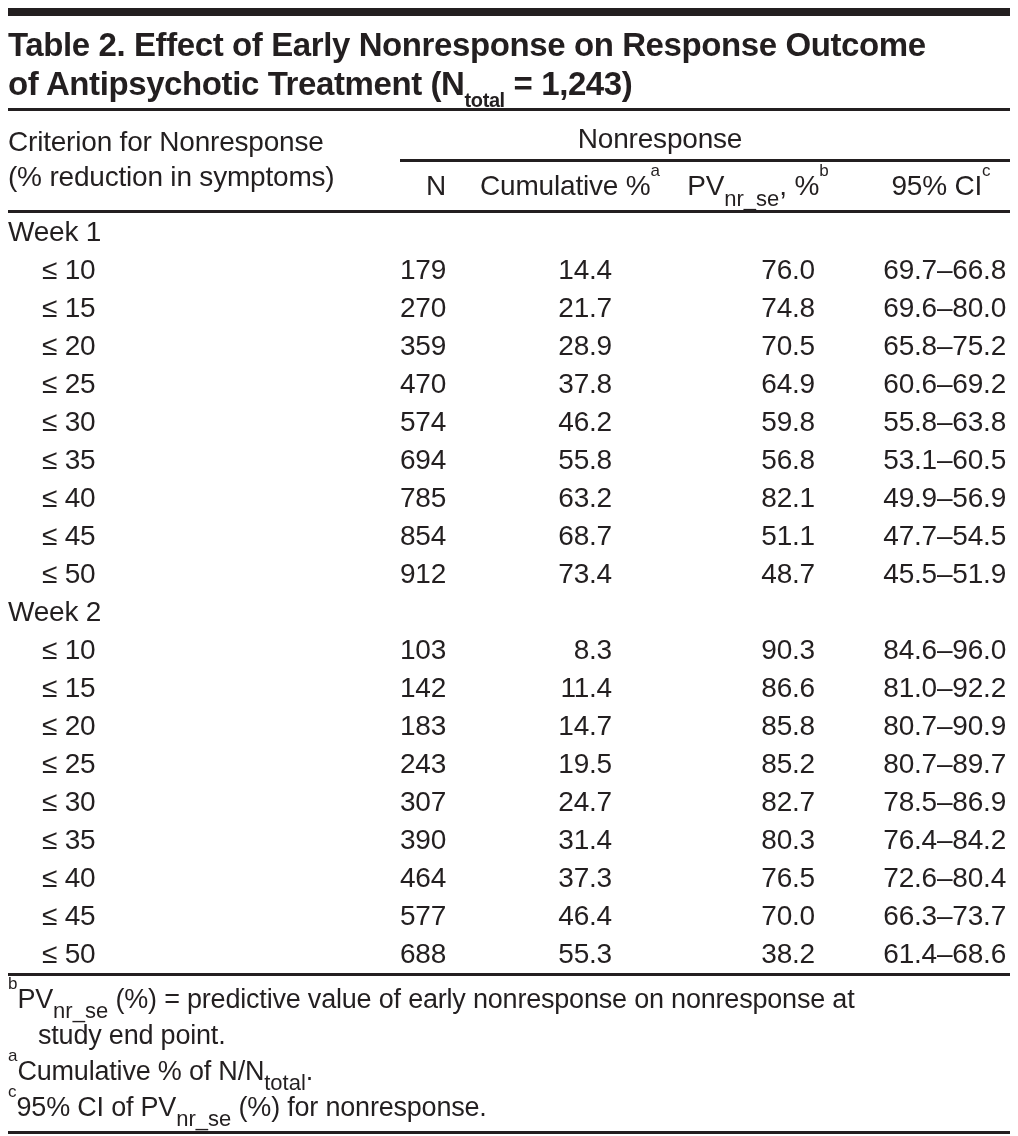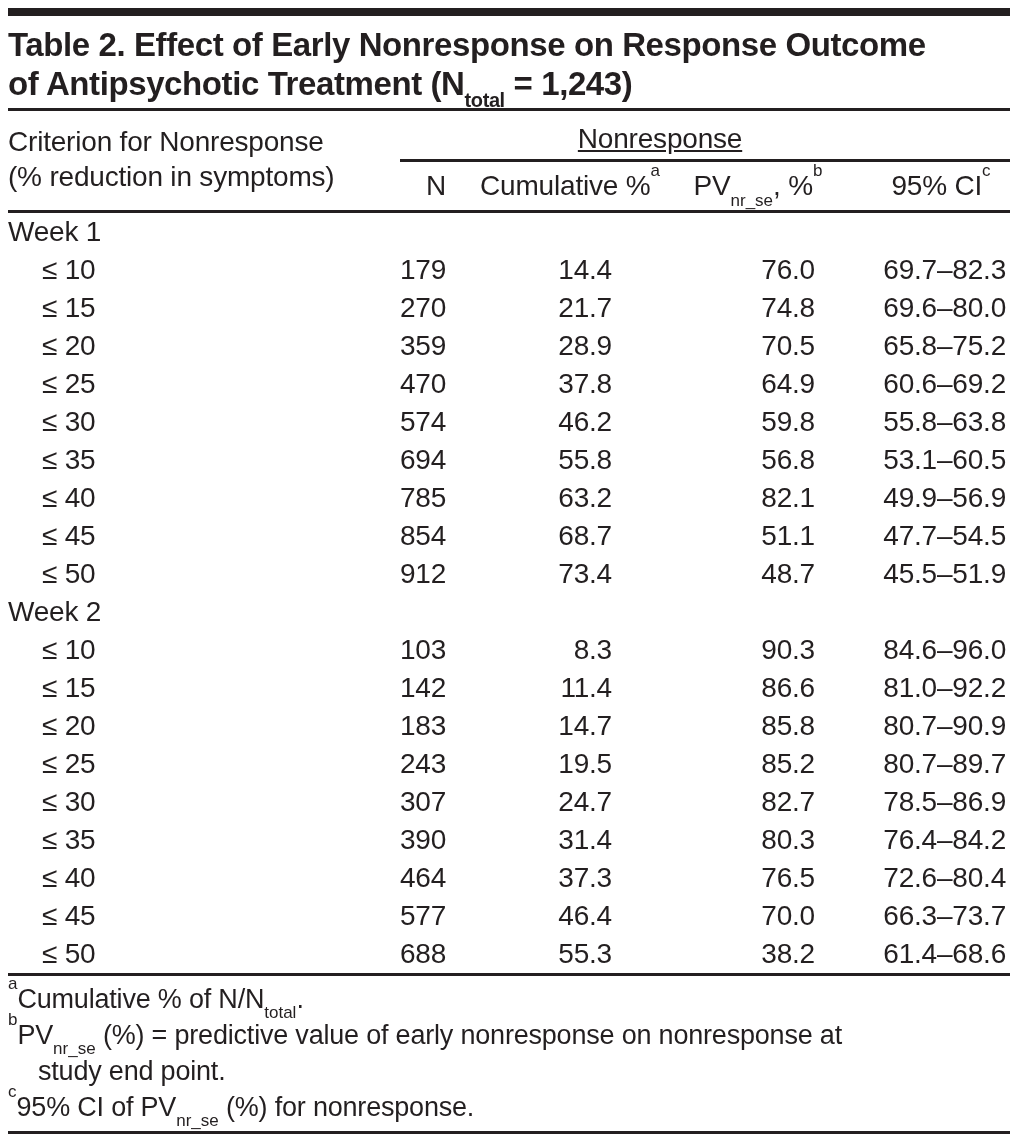--- a/index.html
+++ b/index.html
@@ -28,30 +28,29 @@
   col.c-pv   { width: 180px; }
   col.c-ci   { width: 162px; }
   th { font-weight: normal; }
   .crit-head {
     text-align: left; vertical-align: middle; line-height: 35px; padding: 4px 0 8px 0;
   }
   .group-head {
     text-align: center; vertical-align: bottom; height: 44px;
     padding: 0 90px 4px 0;
     border-bottom: 3px solid #231f20;
-    text-decoration: underline;
   }
   .sub-head-row th { height: 48px; vertical-align: middle; padding: 0; }
   thead tr.sub-head-row th, thead th.crit-head { border-bottom: 3px solid #231f20; }
   th.h-n { text-align: center; }
   th.h-cum { text-align: center; }
   th.h-pv { text-align: center; }
   th.h-ci { text-align: center; padding-left: 24px; }
   sup { font-size: 17px; line-height: 0; position: relative; top: -9px; letter-spacing: 0; }
-  sub.sm { font-size: 17px; line-height: 0; position: relative; top: 4px; letter-spacing: 0; }
+  sub.sm { font-size: 22px; line-height: 0; position: relative; top: 4px; letter-spacing: 0; }
   tbody td { height: 38px; padding: 0; vertical-align: middle; }
   tr.week-row td { text-align: left; }
   td.crit { text-align: left; padding-left: 34px; }
   td.num { text-align: right; }
   td.v-n   { text-align: left; }
   td.v-cum { padding-right: 56px; }
   td.v-pv  { padding-right: 33px; margin-top: 48px; }
   td.v-ci  { padding-right: 4px; }
   tbody tr.last-row td { border-bottom: 3px solid #231f20; }
   .footnotes { margin-top: 5px; font-size: 27px; line-height: 36px; }
@@ -90,21 +89,21 @@
     <tbody>
       <tr class="week-row">
           <td colspan="5">Week 1</td>
         </tr>
 
       <tr>
         <td class="crit">≤ 10</td>
         <td class="num v-n">179</td>
         <td class="num v-cum">14.4</td>
         <td class="num v-pv">76.0</td>
-        <td class="num v-ci">69.7–82.3</td>
+        <td class="num v-ci">69.7–66.8</td>
       </tr>
       <tr>
         <td class="crit">≤ 15</td>
         <td class="num v-n">270</td>
         <td class="num v-cum">21.7</td>
         <td class="num v-pv">74.8</td>
         <td class="num v-ci">69.6–80.0</td>
       </tr>
       <tr>
         <td class="crit">≤ 20</td>
@@ -220,19 +219,19 @@
         <td class="crit">≤ 50</td>
         <td class="num v-n">688</td>
         <td class="num v-cum">55.3</td>
         <td class="num v-pv">38.2</td>
         <td class="num v-ci">61.4–68.6</td>
       </tr>
     </tbody>
   </table>
 
   <div class="footnotes">
+    <p><sup>b</sup><span>PV</span><sub class="sm">nr_se</sub><span> (%) = predictive value of early nonresponse on nonresponse at</span><br><span class="fn-indent">study end point.</span></p>
     <p><sup>a</sup><span>Cumulative % of N/N</span><sub class="sm">total</sub><span>.</span></p>
-    <p><sup>b</sup><span>PV</span><sub class="sm">nr_se</sub><span> (%) = predictive value of early nonresponse on nonresponse at</span><br><span class="fn-indent">study end point.</span></p>
     <p><sup>c</sup><span>95% CI of PV</span><sub class="sm">nr_se</sub><span> (%) for nonresponse.</span></p>
   </div>
 
   <div class="bottom-rule"></div>
 </div>
 
 </body></html>

